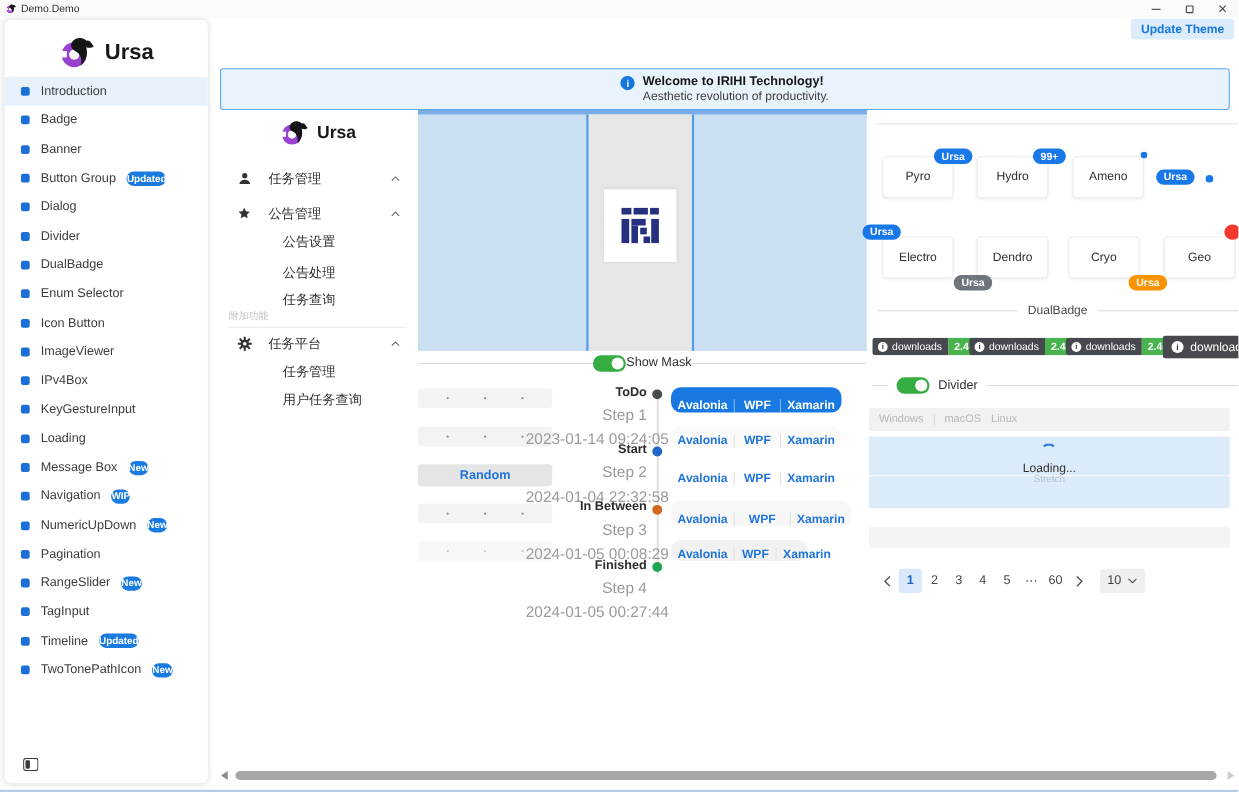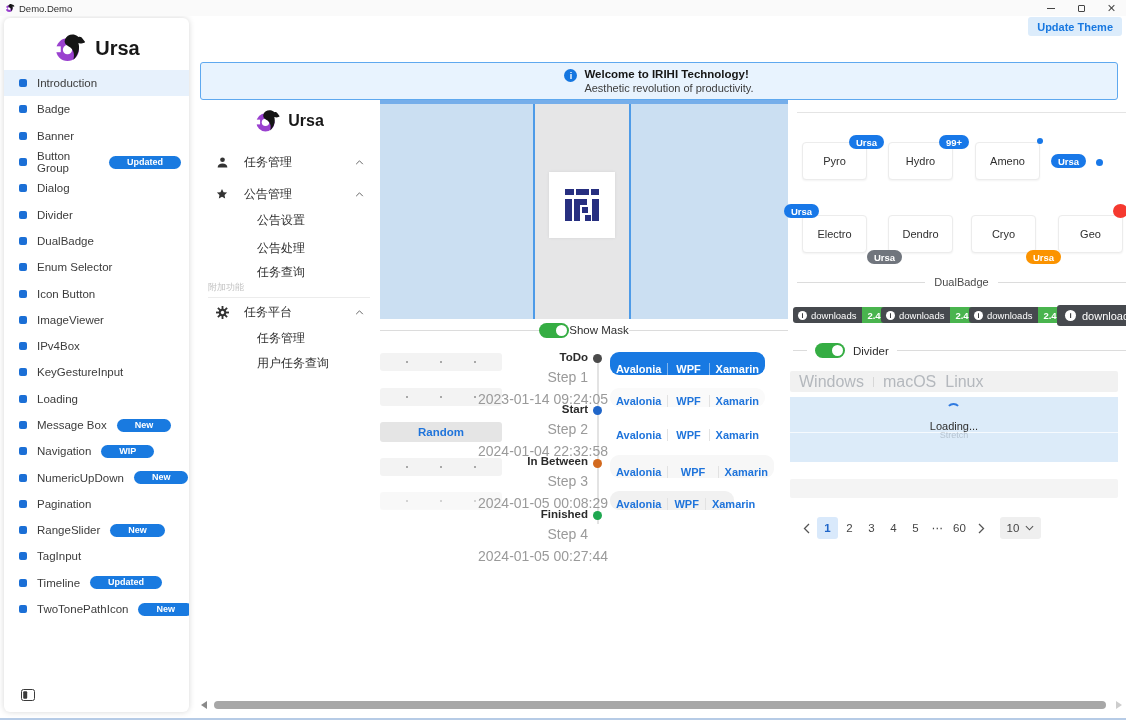--- a/index.html
+++ b/index.html
@@ -17,21 +17,21 @@
 .glyph-close:before,.glyph-close:after{content:"";position:absolute;left:3.5px;top:0;width:1px;height:8px;background:#444}
 .glyph-close:before{transform:rotate(45deg)}.glyph-close:after{transform:rotate(-45deg)}
 #update-theme{position:absolute;right:4px;top:17px;height:19px;padding:0 9px;background:#dcecfb;border-radius:3px;color:#1878e0;font-weight:bold;font-size:11px;display:flex;align-items:center;z-index:6}
 
 #sidebar{position:absolute;left:4px;top:18px;width:185px;height:694px;background:#fff;border-radius:6px;box-shadow:0 0 6px rgba(0,0,0,.16);z-index:4;padding-top:8px;overflow:hidden}
 .side-logo{height:44px;display:flex;align-items:center;justify-content:center;gap:8px}
 .side-logo b{font-size:20px;color:#181818}
 .side-item{display:flex;align-items:center;gap:10px;height:26.3px;padding:0 8px 0 15px;font-size:11.5px;color:#3c3c3c;cursor:default}
 .side-item.sel{background:#e7f1fc}
 .bullet{width:8px;height:8px;border-radius:2px;background:#1b6fd6;flex:none}
-.side-badge{background:#197ae0;color:#fff;font-size:9px;font-weight:bold;padding:2px 18px;border-radius:9px;line-height:1}
+.side-badge{background:#197ae0;color:#fff;font-size:9px;font-weight:bold;padding:2px 0;border-radius:9px;line-height:1}
 #collapse{position:absolute;left:17px;bottom:11px}
 
 #banner{position:absolute;left:200px;top:62px;width:918px;height:38px;background:#e8f3fe;border:1px solid #5ea8ef;border-radius:3px;display:flex;align-items:center;justify-content:center}
 .banner-inner{display:flex;align-items:flex-start;gap:7px}
 .banner-icon{width:13px;height:13px;border-radius:50%;background:#1576e0;color:#fff;font-size:9px;font-weight:bold;display:flex;align-items:center;justify-content:center;margin-top:1px;font-style:normal}
 .banner-t{font-size:11.5px;font-weight:bold;color:#161616}
 .banner-s{font-size:11px;color:#3d3d3d;margin-top:2px}
 
 #imenu{position:absolute;left:200px;top:101px;width:178px;height:280px}
 .im-logo{position:absolute;top:7px;left:0;width:100%;display:flex;align-items:center;justify-content:center;gap:7px}
@@ -86,21 +86,21 @@
 .dualdiv{position:absolute;left:797px;top:276px;width:329px;display:flex;align-items:center;gap:9px;font-size:11px;color:#4a4a4a}
 .db-item{position:absolute;top:307px;height:16px;display:flex;border-radius:3px;overflow:hidden}
 .db-dark{background:#46494e;color:#fff;display:flex;align-items:center;gap:4px;padding:0 6px 0 5px;font-size:9.5px}
 .db-info{width:9px;height:9px;border-radius:50%;background:#fff;color:#35373a;font-size:7px;font-weight:bold;display:flex;align-items:center;justify-content:center;flex:none;font-style:normal}
 .db-green{background:#49b44e;color:#fff;font-size:9.5px;font-weight:bold;display:flex;align-items:center;padding:0 5px}
 .db-item.lg{top:305px;height:21px}
 .db-item.lg .db-dark{font-size:11px;padding:0 10px 0 8px;gap:6px}
 .db-item.lg .db-info{width:11px;height:11px;font-size:8px}
 #divrow{position:absolute;left:793px;top:343px;width:333px;height:15px;display:flex;align-items:center;gap:8px}
 .shortline{width:14px;height:1px;background:#dcdcdc}
-#tabsbar{position:absolute;left:790px;top:371px;width:328px;height:21px;background:#f1f1f1;border-radius:2px;display:flex;align-items:center;gap:9px;padding-left:9px;font-size:16px;color:#b4b8bd}
+#tabsbar{position:absolute;left:790px;top:371px;width:328px;height:21px;background:#f1f1f1;border-radius:2px;display:flex;align-items:center;gap:9px;padding-left:9px;font-size:10px;color:#b4b8bd}
 .tabsep{width:1px;height:10px;background:#d7d7d7}
 #loadingbox{position:absolute;left:790px;top:397px;width:328px;height:65px;background:#dcebf9}
 #loadingbox .midline{position:absolute;left:0;top:35px;width:100%;height:1px;background:rgba(255,255,255,.75)}
 .spinner{position:absolute;left:50%;top:6px;margin-left:-8px;width:15px;height:15px;border-radius:50%;border:2.5px solid transparent;border-top-color:#2f7ae0;animation:spin .9s linear infinite}
 @keyframes spin{to{transform:rotate(360deg)}}
 .load-label{position:absolute;left:0;top:23px;width:100%;text-align:center;font-size:11px;color:#2f2f2f;z-index:2}
 .load-ghost{position:absolute;left:0;top:33px;width:100%;text-align:center;font-size:9px;color:rgba(110,120,132,.35)}
 #graybar2{position:absolute;left:790px;top:479px;width:328px;height:19px;background:#f4f4f4;border-radius:2px}
 
 #pagination{position:absolute;left:796px;top:517px;height:22px;display:flex;align-items:center;gap:1px;font-size:11.5px;color:#454545}

